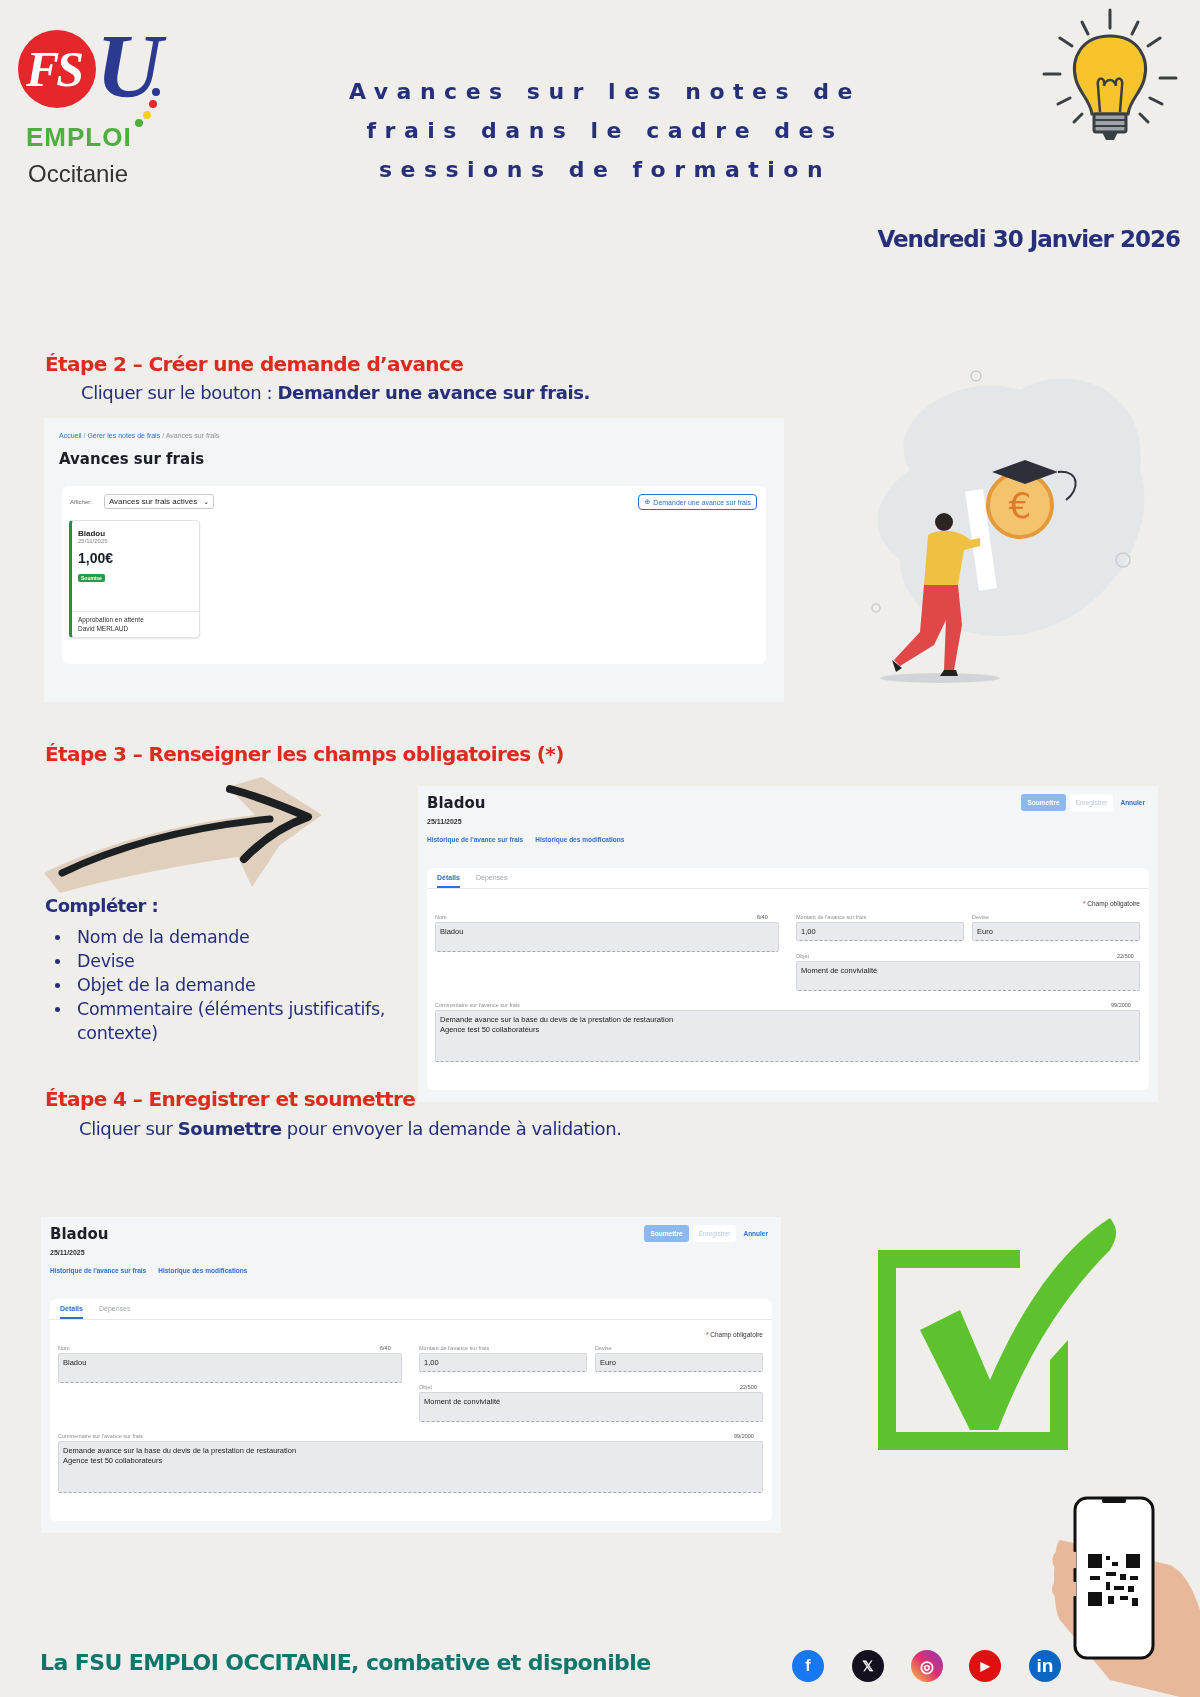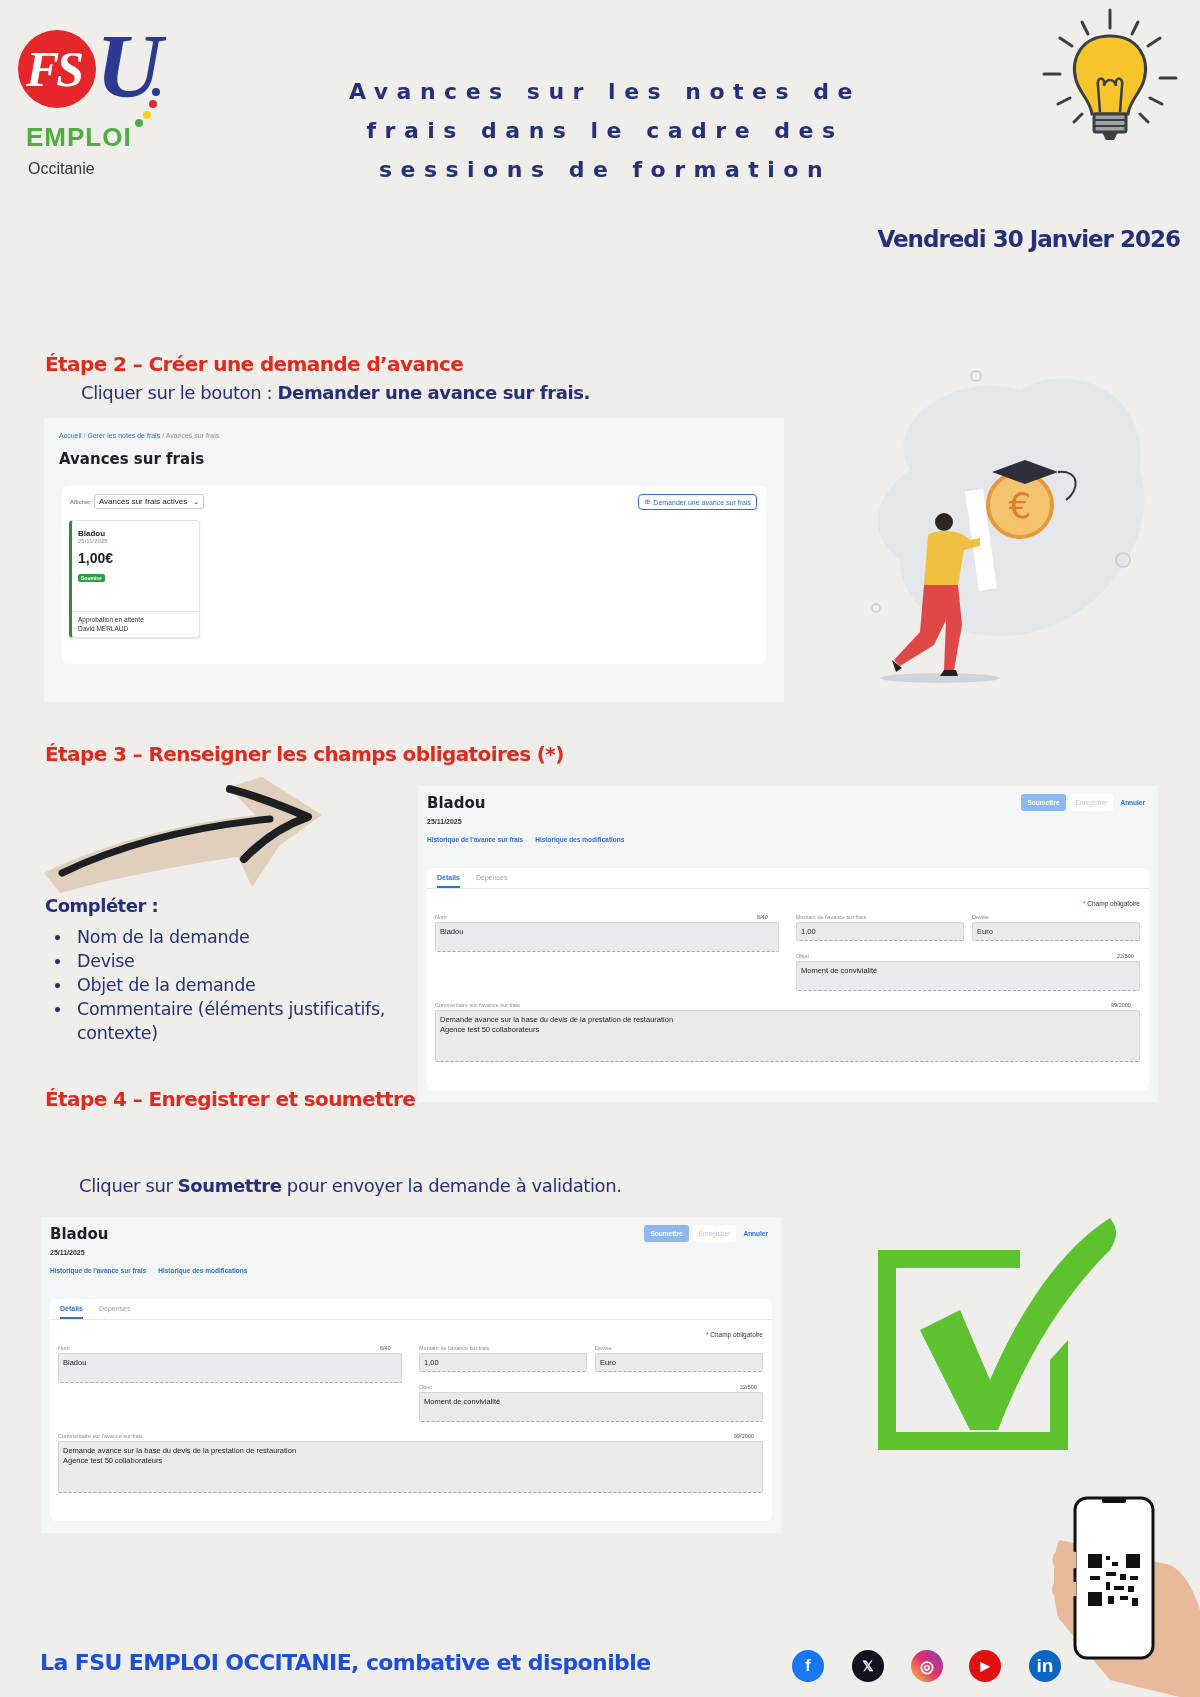--- a/index.html
+++ b/index.html
@@ -13,21 +13,21 @@
   }
   .abs { position: absolute; }
 
   
   .logo { left: 16px; top: 18px; width: 160px; height: 150px; }
   .logo-circle { position:absolute; left:2px; top:12px; width:78px; height:78px; border-radius:50%; background:#e5262a; }
   .logo-fs { position:absolute; left:10px; top:22px; font-family:"Liberation Serif", serif; font-style:italic; font-weight:bold; font-size:50px; color:#fff; letter-spacing:-3px; }
   .logo-u { position:absolute; left:80px; top:2px; font-family:"Liberation Serif", serif; font-style:italic; font-weight:bold; font-size:92px; color:#2b3990; line-height:1; }
   .dot { position:absolute; width:8px; height:8px; border-radius:50%; }
   .logo-emploi { position:absolute; left:10px; top:104px; font-weight:bold; font-size:26px; color:#4fae40; letter-spacing:1px; }
-  .logo-occ { position:absolute; left:12px; top:142px; font-size:16px; color:#333; }
+  .logo-occ { position:absolute; left:12px; top:142px; font-size:24px; color:#333; }
 
   .main-title {
     left: 300px; top: 72px; width: 610px;
     text-align: center;
     font-family: "DejaVu Sans", sans-serif;
     font-weight: bold; font-size: 22px; line-height: 39px;
     letter-spacing: 8.5px; color: #26307a;
   }
   .bulb { left: 1040px; top: 6px; width: 140px; height: 140px; }
   .date { right: 20px; top: 226px; font-family:"DejaVu Sans", sans-serif; font-weight:bold; font-size:23px; letter-spacing:-1px; color:#26307a; }
@@ -64,21 +64,21 @@
   .req { font-size:6.5px; color:#333; }
   .req span { color:#d93025; }
 
   
   .todo-h { font-family:"DejaVu Sans", sans-serif; font-weight:bold; font-size:18px; color:#26307a; letter-spacing:-0.5px; }
   .todo-list { list-style:none; font-family:"DejaVu Sans", sans-serif; font-size:17.5px; color:#26307a; line-height:24px; letter-spacing:-0.3px; }
   .todo-list li { position:relative; padding-left:32px; }
   .todo-list li::before { content:""; position:absolute; left:10px; top:10px; width:5px; height:5px; border-radius:50%; background:#26307a; }
 
   
-  .footer-txt { left: 40px; top: 1650px; font-family:"DejaVu Sans", sans-serif; font-weight:bold; font-size:22px; color:#1d4ed8; letter-spacing:-0.6px; }
+  .footer-txt { left: 40px; top: 1650px; font-family:"DejaVu Sans", sans-serif; font-weight:bold; font-size:22px; color:#0f766e; letter-spacing:-0.6px; }
   .social { top: 1650px; width: 32px; height: 32px; border-radius: 50%; display:flex; align-items:center; justify-content:center; color:#fff; font-weight:bold; font-size:16px; }
 </style>
 </head>
 <body>
 
 <div class="abs logo">
   <div class="logo-circle"></div>
   <div class="logo-fs">FS</div>
   <div class="logo-u">U</div>
   <div class="dot" style="left:136px;top:70px;background:#2b3990"></div>
@@ -124,21 +124,21 @@
   <span>Cliquer sur le bouton : </span><b>Demander une avance sur frais.</b>
 </div>
 
 <div class="abs shot" style="left:44px;top:418px;width:740px;height:284px;">
   <div class="abs crumb" style="left:15px;top:14px;">
     <a>Accueil</a><span> / </span><a>Gérer les notes de frais</a><span> / </span><span>Avances sur frais</span>
   </div>
   <div class="abs page-h" style="left:15px;top:32px;">Avances sur frais</div>
 
   <div class="abs card-wrap" style="left:18px;top:68px;width:704px;height:178px;">
-    <div class="abs" style="left:8px;top:8px;display:flex;align-items:center;gap:2px;">
+    <div class="abs" style="left:8px;top:8px;display:flex;align-items:center;gap:12px;">
       <span class="sel-label">Afficher:</span>
       <span class="select">
         <span>Avances sur frais actives</span>
         <span style="font-size:7px;">⌄</span>
       </span>
     </div>
     <div class="abs btn-outline" style="right:9px;top:8px;">
       <span>⊕</span>
       <span>Demander une avance sur frais</span>
     </div>
@@ -228,21 +228,21 @@
     <div class="abs lbl" style="left:8px;top:134px;">Commentaire sur l'avance sur frais</div>
     <div class="abs cnt" style="left:684px;top:134px;">99/2000</div>
     <div class="abs fld" style="left:8px;top:142px;width:705px;height:52px;line-height:10px;">
       <div>Demande avance sur la base du devis de la prestation de restauration</div>
       <div>Agence test 50 collaborateurs</div>
     </div>
   </div>
 </div>
 
 <div class="abs step-title" style="left:45px;top:1087px;">Étape 4 – Enregistrer et soumettre</div>
-<div class="abs step-desc" style="left:43px;top:1175px;text-align:right;">
+<div class="abs step-desc" style="left:43px;top:1118px;text-align:right;">
   <span>Cliquer sur </span><b>Soumettre</b><span> pour envoyer la demande à validation.</span>
 </div>
 
 <div class="abs shot" style="left:41px;top:1217px;width:740px;height:316px;">
   <div class="abs det-title" style="left:9px;top:8px;">Bladou</div>
   <div class="abs det-date" style="left:9px;top:32px;">25/11/2025</div>
   <div class="abs" style="left:9px;top:50px;display:flex;gap:12px;">
     <a class="link">Historique de l'avance sur frais</a>
     <a class="link">Historique des modifications</a>
   </div>

